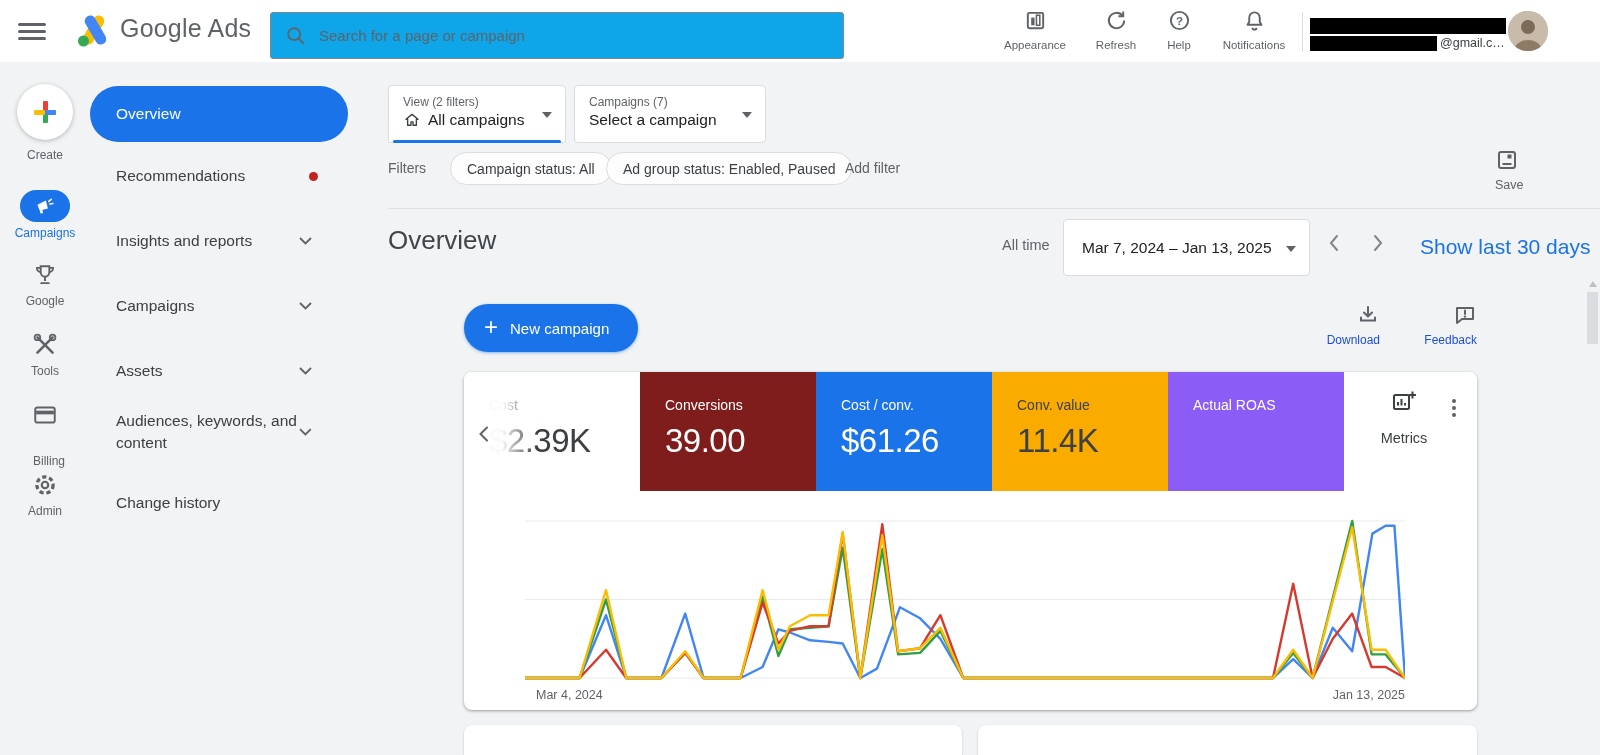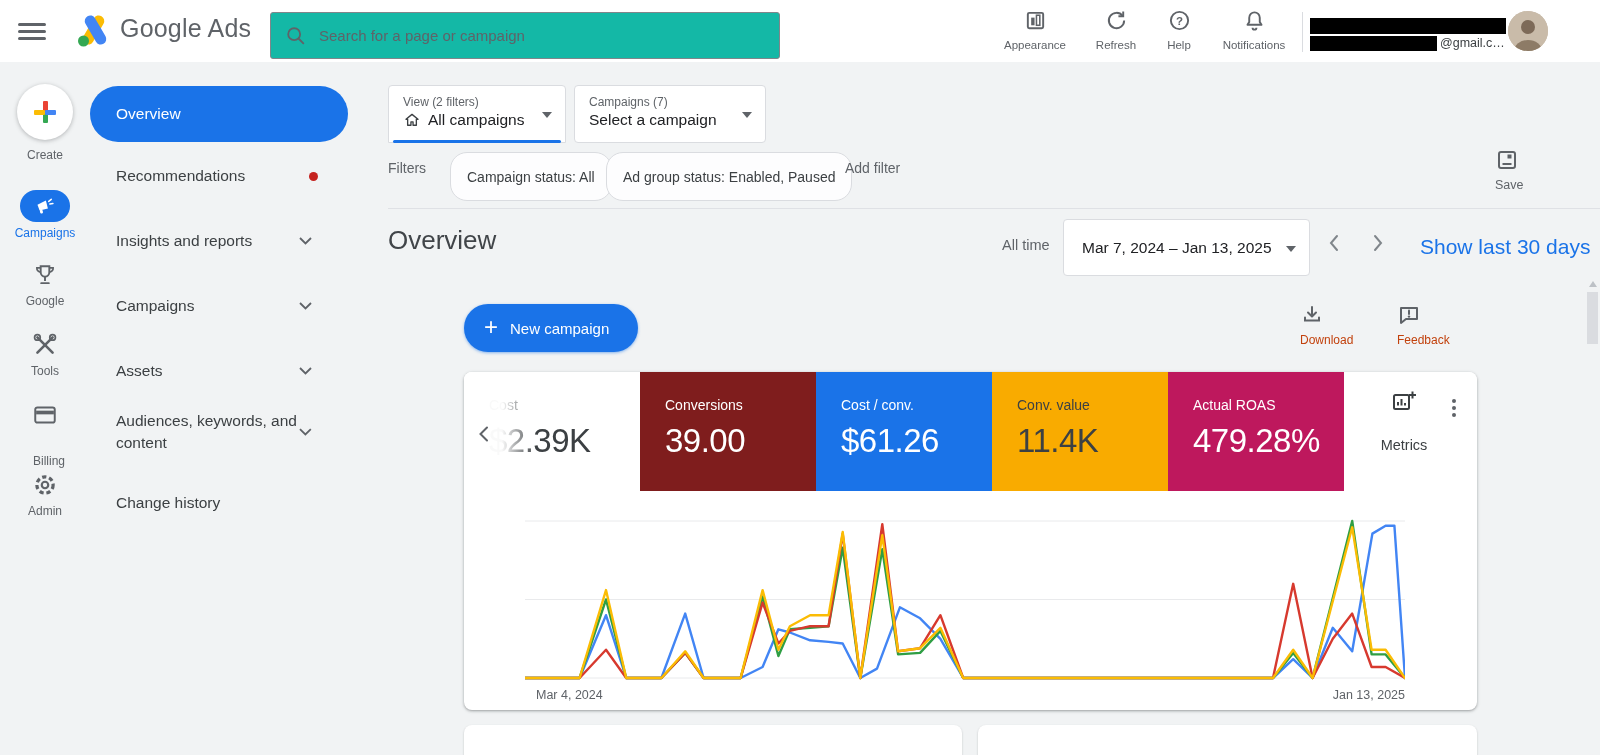--- a/index.html
+++ b/index.html
@@ -10,22 +10,22 @@
     font-family:"Liberation Sans","DejaVu Sans",sans-serif;
   }
   .abs { position:absolute; }
 
   
   .header { position:absolute; left:0; top:0; width:1600px; height:62px; background:#fff; z-index:5; }
   .hamburger { position:absolute; left:18px; top:19px; width:28px; height:24px; cursor:pointer; }
   .hamburger span { display:block; height:3px; background:#5f6368; border-radius:2px; margin:4px 0; }
   .logo { position:absolute; left:74px; top:13px; width:40px; height:36px; }
   .app-name { position:absolute; left:120px; top:14px; font-size:25px; color:#5f6368; letter-spacing:.2px; }
-  .search { position:absolute; left:270px; top:12px; width:510px; height:47px;
-    border:1px solid #80868b; border-radius:3px; background:#14b8a6; display:flex; align-items:center; padding:0 14px; }
+  .search { position:absolute; left:270px; top:12px; width:574px; height:47px;
+    border:1px solid #80868b; border-radius:3px; background:#0ea5e9; display:flex; align-items:center; padding:0 14px; }
   .search input { border:none; outline:none; flex:1; font-size:15px; color:#3c4043; margin-left:10px;
     font-family:"Liberation Sans","DejaVu Sans",sans-serif; background:transparent; }
   .search input::placeholder { color:#5f6368; }
   .hact { position:absolute; top:9px; text-align:center; color:#5f6368; cursor:pointer; }
   .hact .lbl { font-size:11.5px; margin-top:3px; }
   .hdivider { position:absolute; left:1302px; top:12px; width:1px; height:40px; background:#dadce0; }
   .redact { position:absolute; background:#000; }
   .email-frag { position:absolute; left:1440px; top:36px; font-size:12.5px; color:#3c4043; }
   .avatar { position:absolute; left:1508px; top:11px; width:40px; height:40px; border-radius:50%;
     background:#c7b9a8; overflow:hidden; cursor:pointer; }
@@ -51,52 +51,52 @@
   .chev { margin-left:auto; margin-right:46px; }
 
   
   .selbox { position:absolute; background:#fff; border:1px solid #dadce0; border-radius:4px; cursor:pointer; }
   .selbox .cap { font-size:12px; color:#5f6368; margin:9px 0 2px 14px; }
   .selbox .val { display:flex; align-items:center; margin-left:14px; font-size:15.5px; color:#202124; font-weight:500; }
   .tri { width:0; height:0; border-left:5px solid transparent; border-right:5px solid transparent;
     border-top:6px solid #5f6368; position:absolute; right:13px; top:26px; }
   .blue-underline { position:absolute; left:4px; right:4px; bottom:-1px; height:3px; background:#1a73e8; border-radius:2px; }
 
-  .chip { position:absolute; top:152px; height:49px; display:inline-flex; align-items:center;
+  .chip { position:absolute; top:152px; height:33px; display:inline-flex; align-items:center;
     border:1px solid #dadce0; border-radius:17px; background:#fdfdfe; padding:0 16px; font-size:14px; color:#3c4043; cursor:pointer; }
 
   .divider { position:absolute; left:388px; right:0; top:208px; height:1px; background:#dfe1e5; }
 
   .page-title { position:absolute; left:388px; top:225px; font-size:26px; font-weight:400; color:#414549; }
   .datebox { position:absolute; left:1063px; top:219px; width:247px; height:57px; background:#fff;
     border:1px solid #dadce0; border-radius:4px; display:flex; align-items:center; padding-left:18px;
     font-size:15.5px; color:#202124; font-weight:500; cursor:pointer; }
   .link-blue { color:#1a73e8; font-size:21px; font-weight:500; cursor:pointer; }
 
   .new-campaign { position:absolute; left:464px; top:304px; width:174px; height:48px; border-radius:24px;
     background:#1a73e8; color:#fff; display:flex; align-items:center; padding-left:20px; gap:12px;
     font-size:15px; font-weight:500; box-shadow:0 1px 3px rgba(26,115,232,.5); cursor:pointer; }
   .new-campaign .pl { font-size:24px; font-weight:400; line-height:1; margin-top:-2px; }
 
-  .mini-act { position:absolute; top:303px; width:80px; text-align:left; color:#c2410c; cursor:pointer; }
+  .mini-act { position:absolute; top:303px; width:80px; text-align:right; color:#1d4ed8; cursor:pointer; }
   .mini-act .lbl { font-size:12px; margin-top:2px; }
 
   
   .card { position:absolute; left:464px; top:372px; width:1013px; height:338px; background:#fff;
     border-radius:8px; box-shadow:0 1px 2px rgba(60,64,67,.3), 0 1px 3px 1px rgba(60,64,67,.15); overflow:hidden; }
   .strip { position:absolute; left:0; top:0; width:1013px; height:119px; display:flex; }
   .sc { width:176px; height:119px; padding:25px 0 0 25px; position:relative; cursor:pointer; }
   .sc-label { font-size:14px; }
   .sc-value { font-size:33px; margin-top:9px; letter-spacing:-.5px; white-space:nowrap; }
   .sc-fade { position:absolute; left:0; top:0; bottom:0; width:86px;
     background:linear-gradient(to right, rgba(255,255,255,.97) 38px, rgba(255,255,255,0) 72px); pointer-events:none; }
   .sc-prev { position:absolute; left:14px; top:54px; z-index:3; cursor:pointer; }
   .metrics-zone { flex:1; position:relative; background:#fff; }
   .metrics-btn { position:absolute; left:22px; top:18px; width:76px; text-align:center; color:#3c4043; cursor:pointer; }
-  .metrics-btn .lbl { font-size:14.5px; margin-top:19px; }
+  .metrics-btn .lbl { font-size:14.5px; margin-top:12px; }
   .kebab { position:absolute; right:14px; top:24px; width:18px; text-align:center; cursor:pointer; }
   .kebab div { width:4px; height:4px; border-radius:50%; background:#5f6368; margin:3px auto; }
   .axis-label { position:absolute; top:316px; font-size:12.5px; color:#5f6368; }
 
   .bottom-card { position:absolute; top:725px; height:30px; background:#fff; border-radius:8px 8px 0 0;
     box-shadow:0 1px 2px rgba(60,64,67,.3); }
 
   .scrollbar-thumb { position:absolute; left:1587px; top:292px; width:11px; height:52px; background:#dadce0; cursor:pointer; }
   .scroll-arrow { position:absolute; left:1589px; top:281px; width:0; height:0;
     border-left:4px solid transparent; border-right:4px solid transparent; border-bottom:6px solid #bdc1c6; }
@@ -347,23 +347,22 @@
       <div class="sc-value">39.00</div>
     </div>
     <div class="sc" style="background: rgb(26, 115, 232); color: rgb(255, 255, 255);">
       <div class="sc-label">Cost / conv.</div>
       <div class="sc-value">$61.26</div>
     </div>
     <div class="sc" style="background: rgb(249, 171, 0); color: rgb(60, 64, 67);">
       <div class="sc-label">Conv. value</div>
       <div class="sc-value">11.4K</div>
     </div>
-    <div class="sc" style="background: #be185d; color: rgb(255, 255, 255);">
+    <div class="sc" style="background: #8b5cf6; color: rgb(255, 255, 255);">
       <div class="sc-label">Actual ROAS</div>
-      <div class="sc-value">479.28%</div>
     </div>
     <div class="metrics-zone">
       <div class="metrics-btn">
         <svg width="26" height="24" viewBox="0 0 26 24">
           <rect x="3" y="5" width="15" height="14" rx="1.5" fill="none" stroke="#3c4043" stroke-width="2"></rect>
           <line x1="7" y1="15.5" x2="7" y2="12" stroke="#3c4043" stroke-width="2"></line>
           <line x1="10.5" y1="15.5" x2="10.5" y2="9" stroke="#3c4043" stroke-width="2"></line>
           <line x1="14" y1="15.5" x2="14" y2="13" stroke="#3c4043" stroke-width="2"></line>
           <line x1="21.5" y1="1.5" x2="21.5" y2="8.5" stroke="#3c4043" stroke-width="2"></line>
           <line x1="18" y1="5" x2="25" y2="5" stroke="#3c4043" stroke-width="2"></line>

